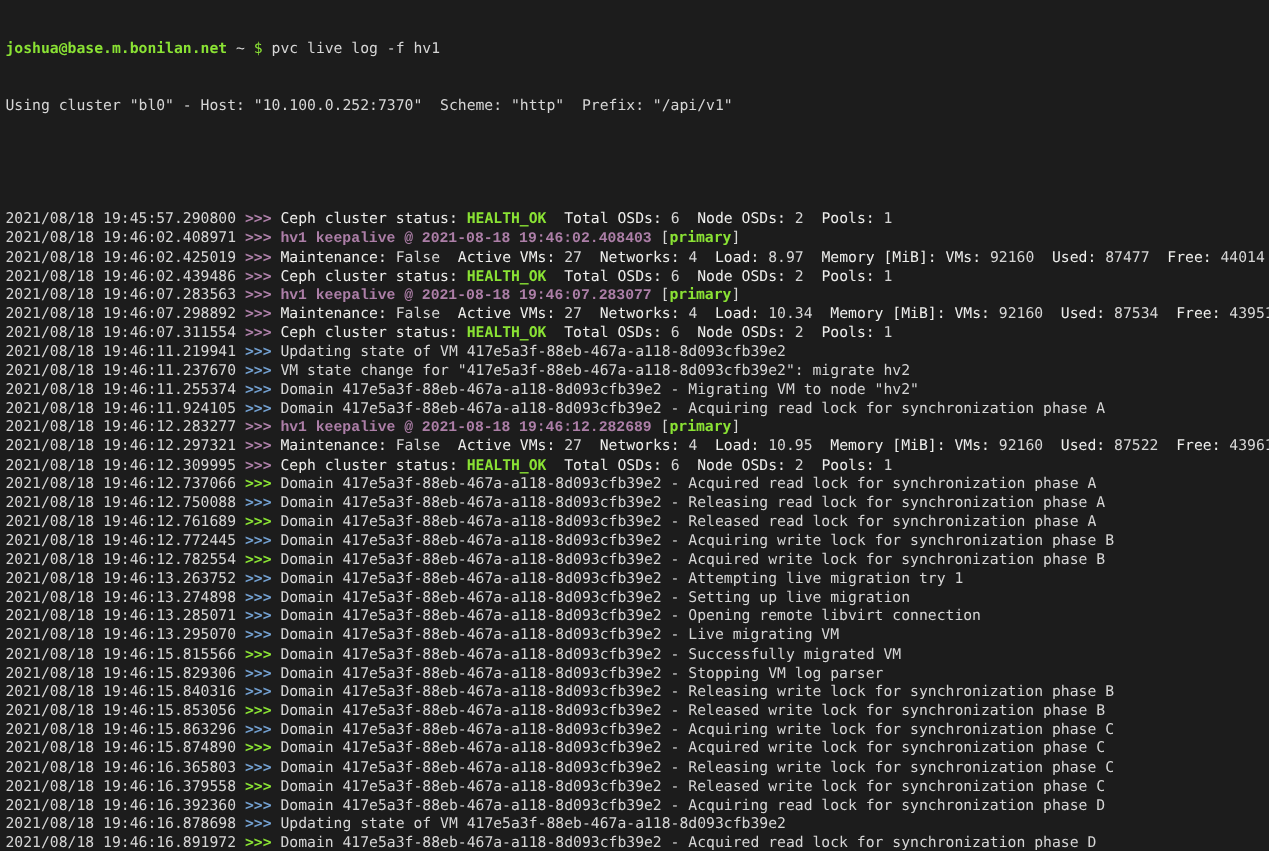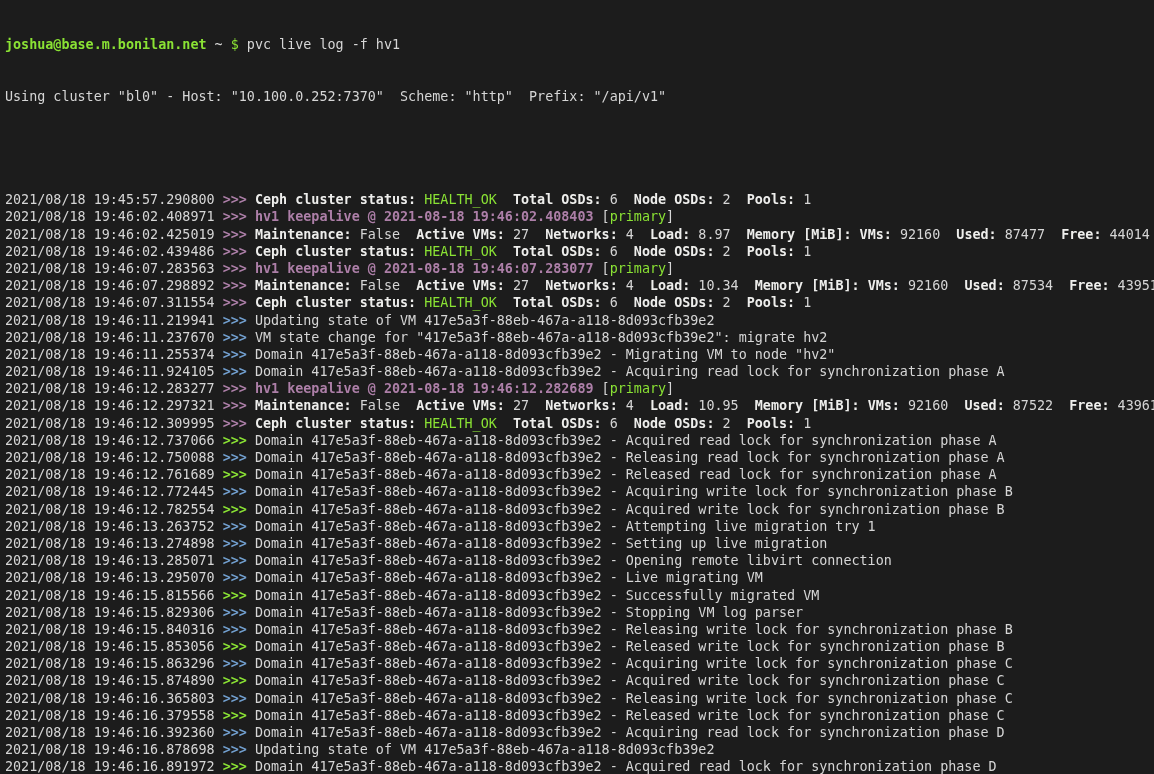--- a/index.html
+++ b/index.html
@@ -7,23 +7,23 @@
   .terminal{
     font-family:"DejaVu Sans Mono",monospace;
     font-size:13.4px;
     line-height:17.2px;
     white-space:pre;
     padding:2px 0 0 5px;
     color:var(--fg,#d6d6d6);
   }
   .line{height:17.2px;}
   .sp{color:var(--fg,#d6d6d6);}
-  .sb{color:var(--bold,#eeeeec);font-weight:bold;}
-  .sg{color:var(--green,#8ae234);font-weight:normal;}
-  .sk{color:var(--purple,#ad7fa8);font-weight:bold;}
+  .sb{color:var(--bold,#eeeeec);font-weight:normal;}
+  .sg{color:var(--green,#8ae234);font-weight:bold;}
+  .sk{color:var(--purple,#ad7fa8);font-weight:bold;font-family:Liberation Mono, monospace;}
   .mk{font-weight:bold;}
   .mk-tick{color:var(--purple,#ad7fa8);}
   .mk-info{color:var(--blue,#729fcf);}
   .mk-success{color:var(--green,#8ae234);}
   .prompt-user{color:var(--green,#8ae234);font-weight:bold;margin-top:42px;}
   .prompt-sym{color:var(--green,#8ae234);}
 </style>
 </head>
 <body>
 

